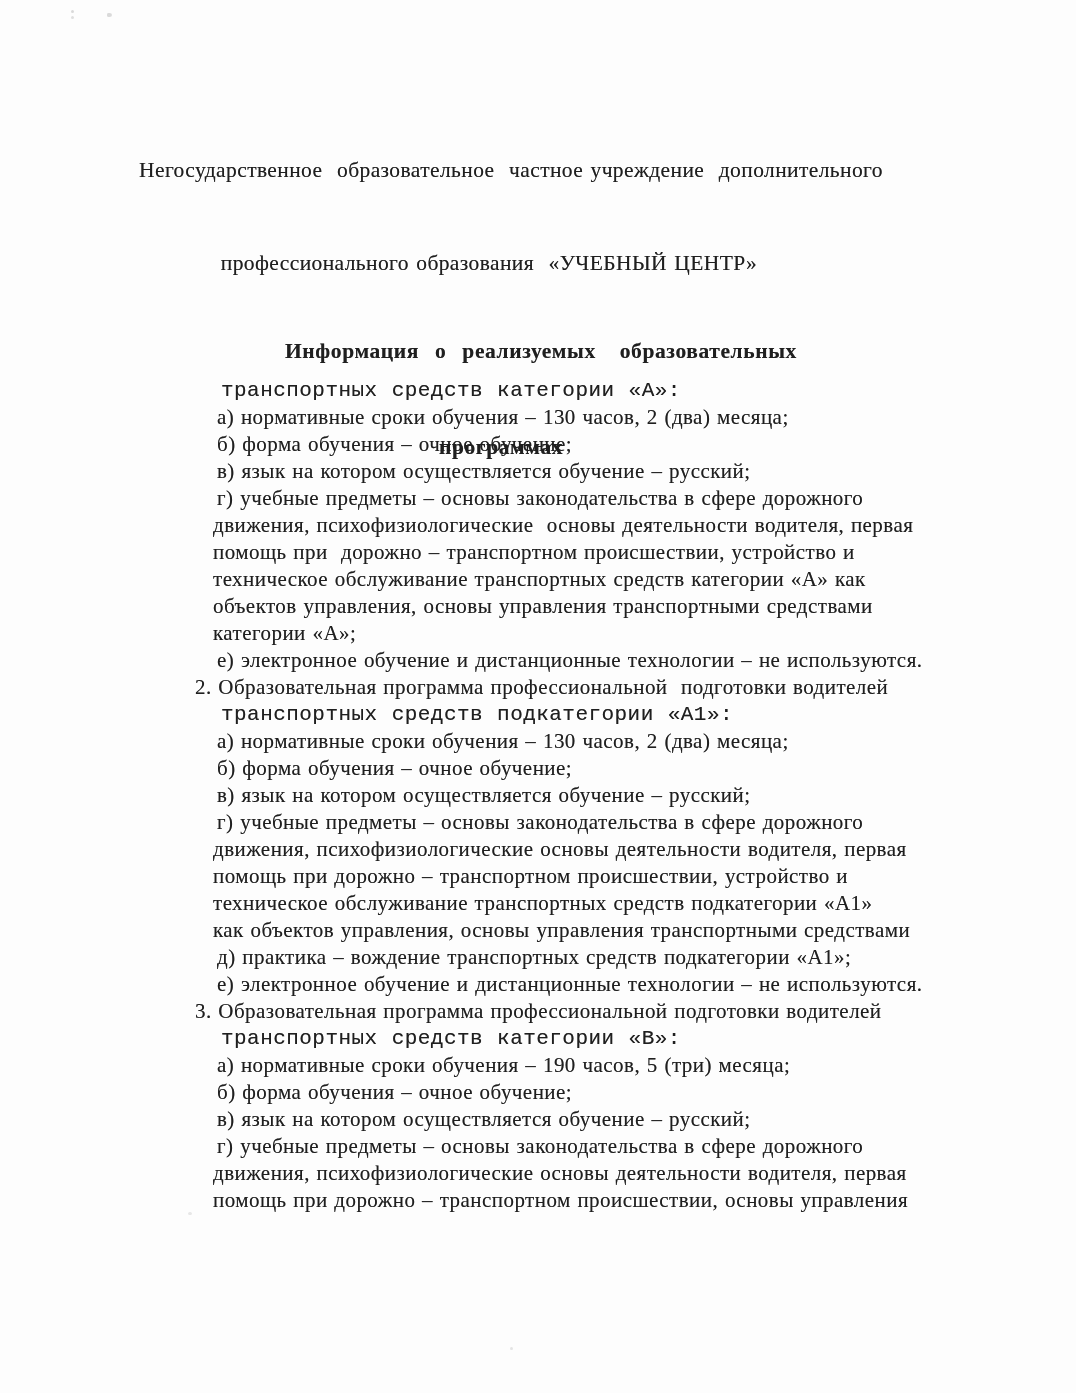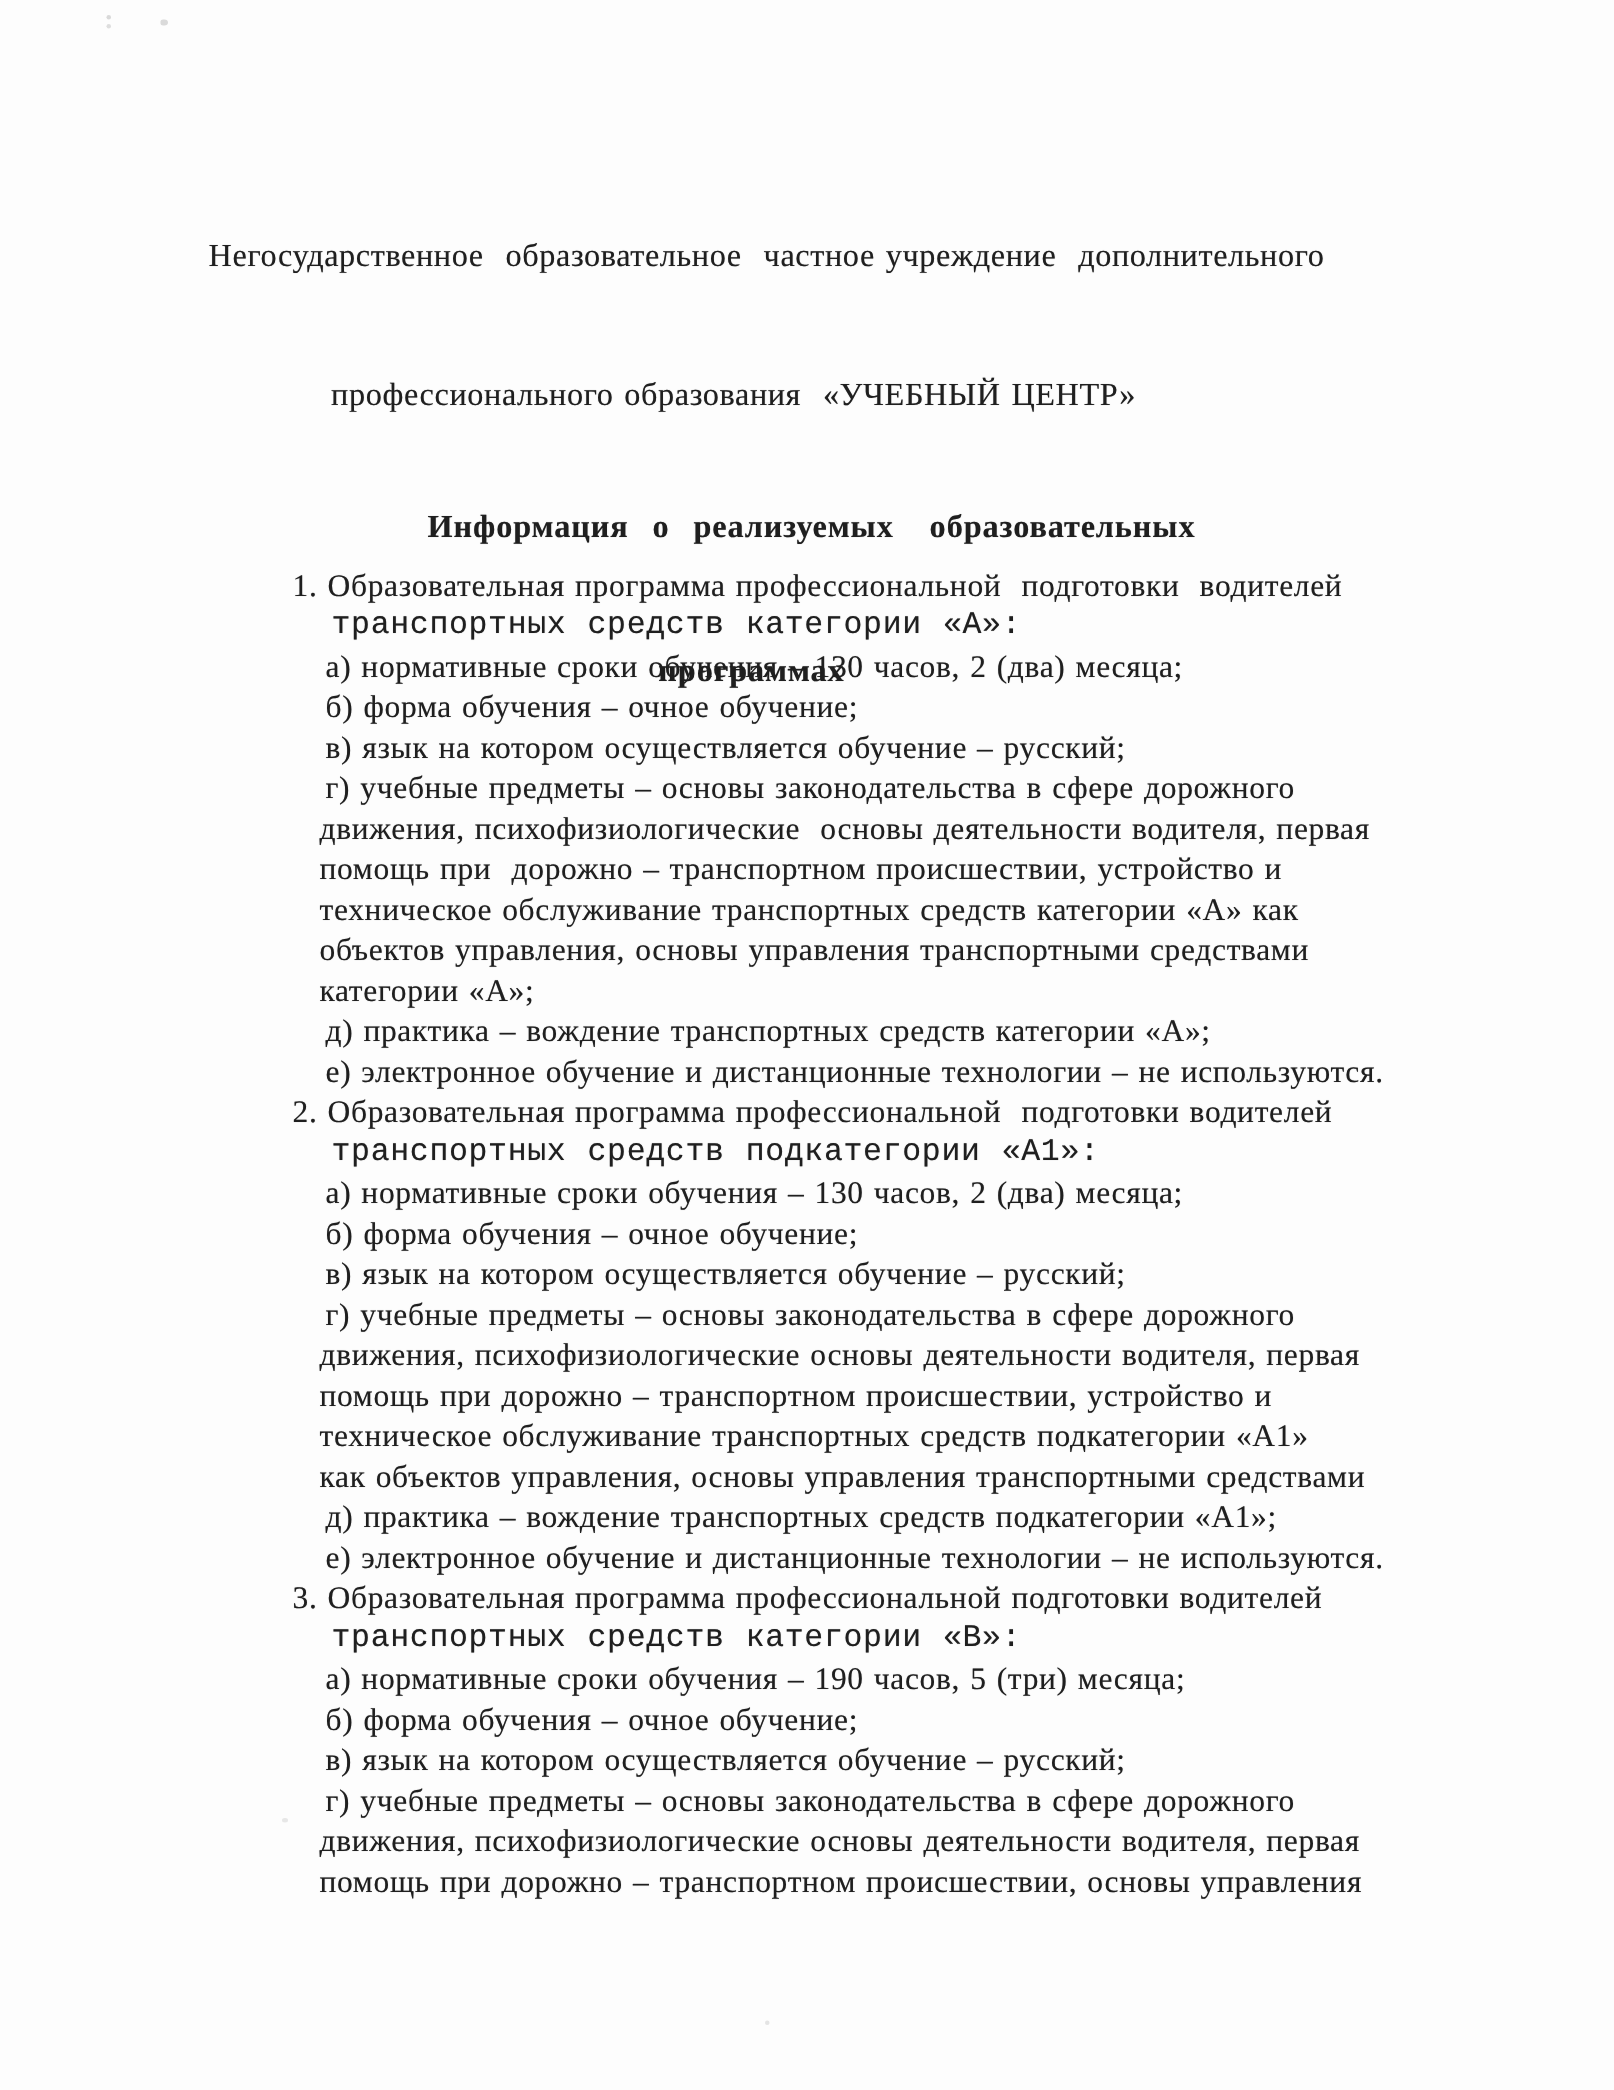--- a/index.html
+++ b/index.html
@@ -88,32 +88,30 @@
     <div class="l2">профессионального образования  «УЧЕБНЫЙ ЦЕНТР»</div>
   </div>
 
   <div class="doc-title">
     <div class="l1">Информация  о  реализуемых   образовательных</div>
     <div class="l2">программах</div>
   </div>
 
   <div class="doc-body">
 
-    <div class="ln num">1. Образовательная программа профессиональной  подготовки  водителей</div>
     <div class="ln cont">транспортных средств категории «А»:</div>
     <div class="ln sub">а) нормативные сроки обучения – 130 часов, 2 (два) месяца;</div>
     <div class="ln sub">б) форма обучения – очное обучение;</div>
     <div class="ln sub">в) язык на котором осуществляется обучение – русский;</div>
     <div class="ln sub">г) учебные предметы – основы законодательства в сфере дорожного</div>
     <div class="ln wrap">движения, психофизиологические  основы деятельности водителя, первая</div>
     <div class="ln wrap">помощь при  дорожно – транспортном происшествии, устройство и</div>
     <div class="ln wrap">техническое обслуживание транспортных средств категории «А» как</div>
     <div class="ln wrap">объектов управления, основы управления транспортными средствами</div>
     <div class="ln wrap">категории «А»;</div>
-    <div class="ln sub">д) практика – вождение транспортных средств категории «А»;</div>
     <div class="ln sub">е) электронное обучение и дистанционные технологии – не используются.</div>
 
     <div class="ln num">2. Образовательная программа профессиональной  подготовки водителей</div>
     <div class="ln cont">транспортных средств подкатегории «А1»:</div>
     <div class="ln sub">а) нормативные сроки обучения – 130 часов, 2 (два) месяца;</div>
     <div class="ln sub">б) форма обучения – очное обучение;</div>
     <div class="ln sub">в) язык на котором осуществляется обучение – русский;</div>
     <div class="ln sub">г) учебные предметы – основы законодательства в сфере дорожного</div>
     <div class="ln wrap">движения, психофизиологические основы деятельности водителя, первая</div>
     <div class="ln wrap">помощь при дорожно – транспортном происшествии, устройство и</div>

